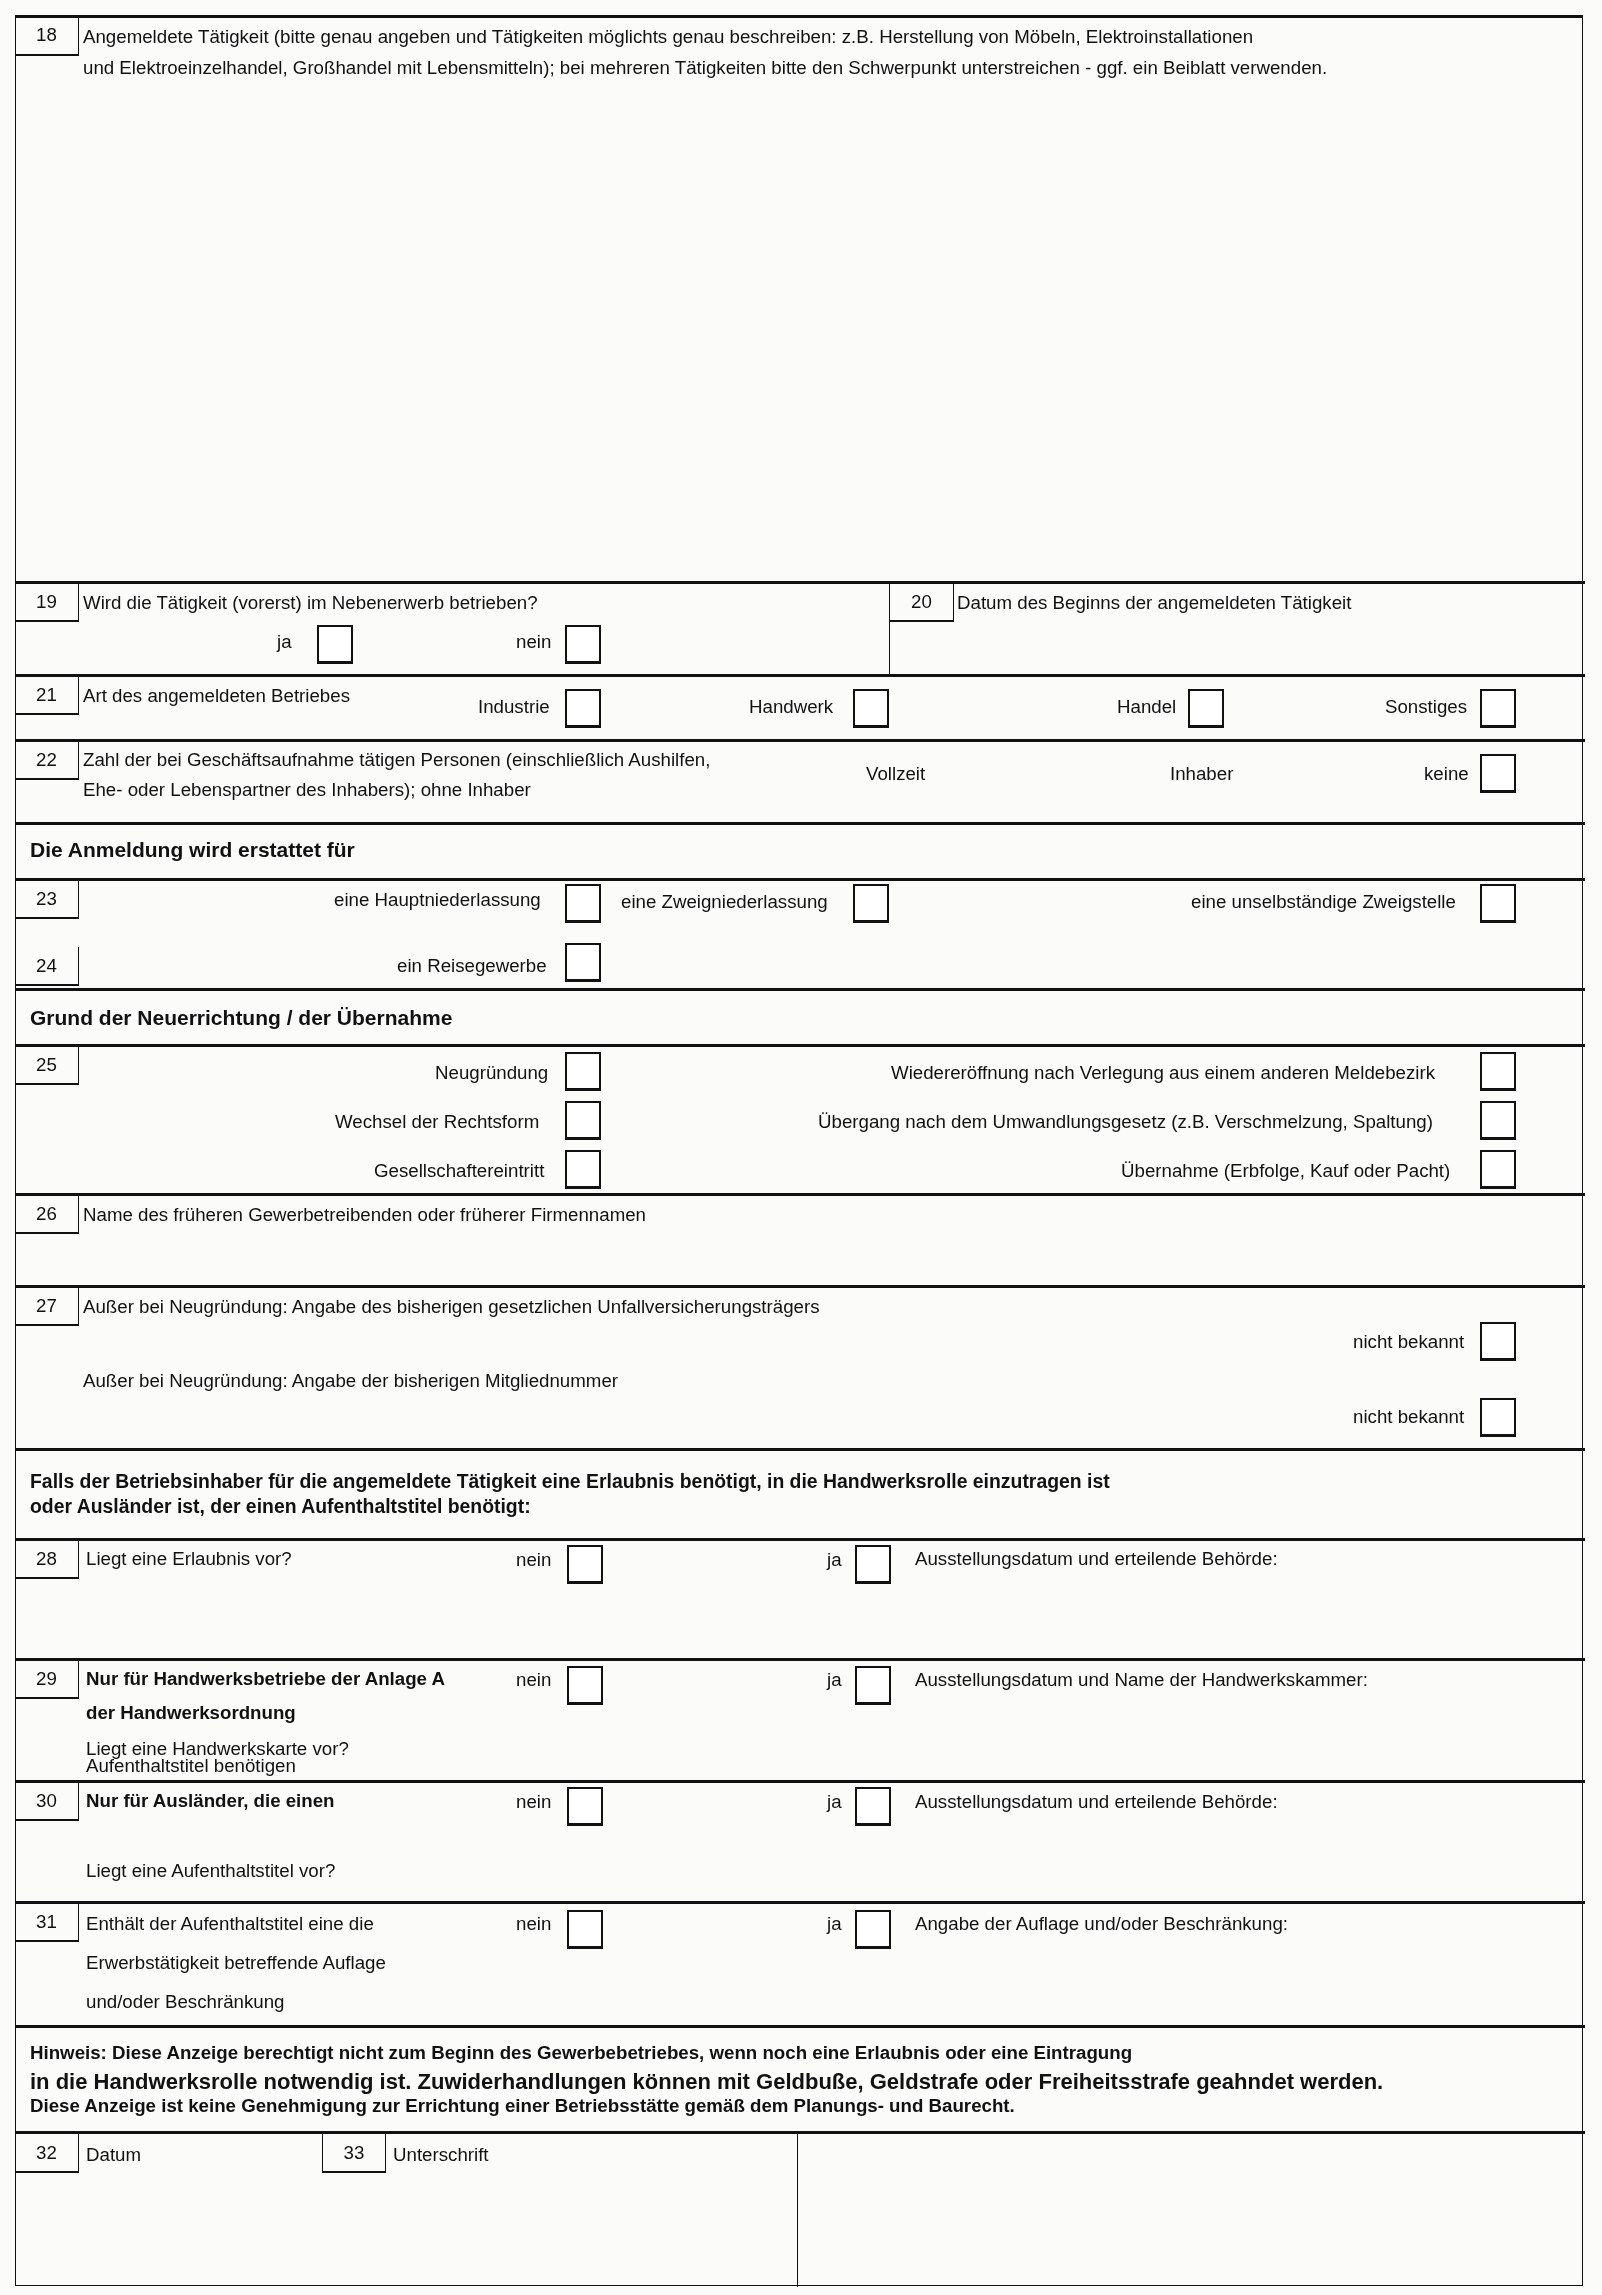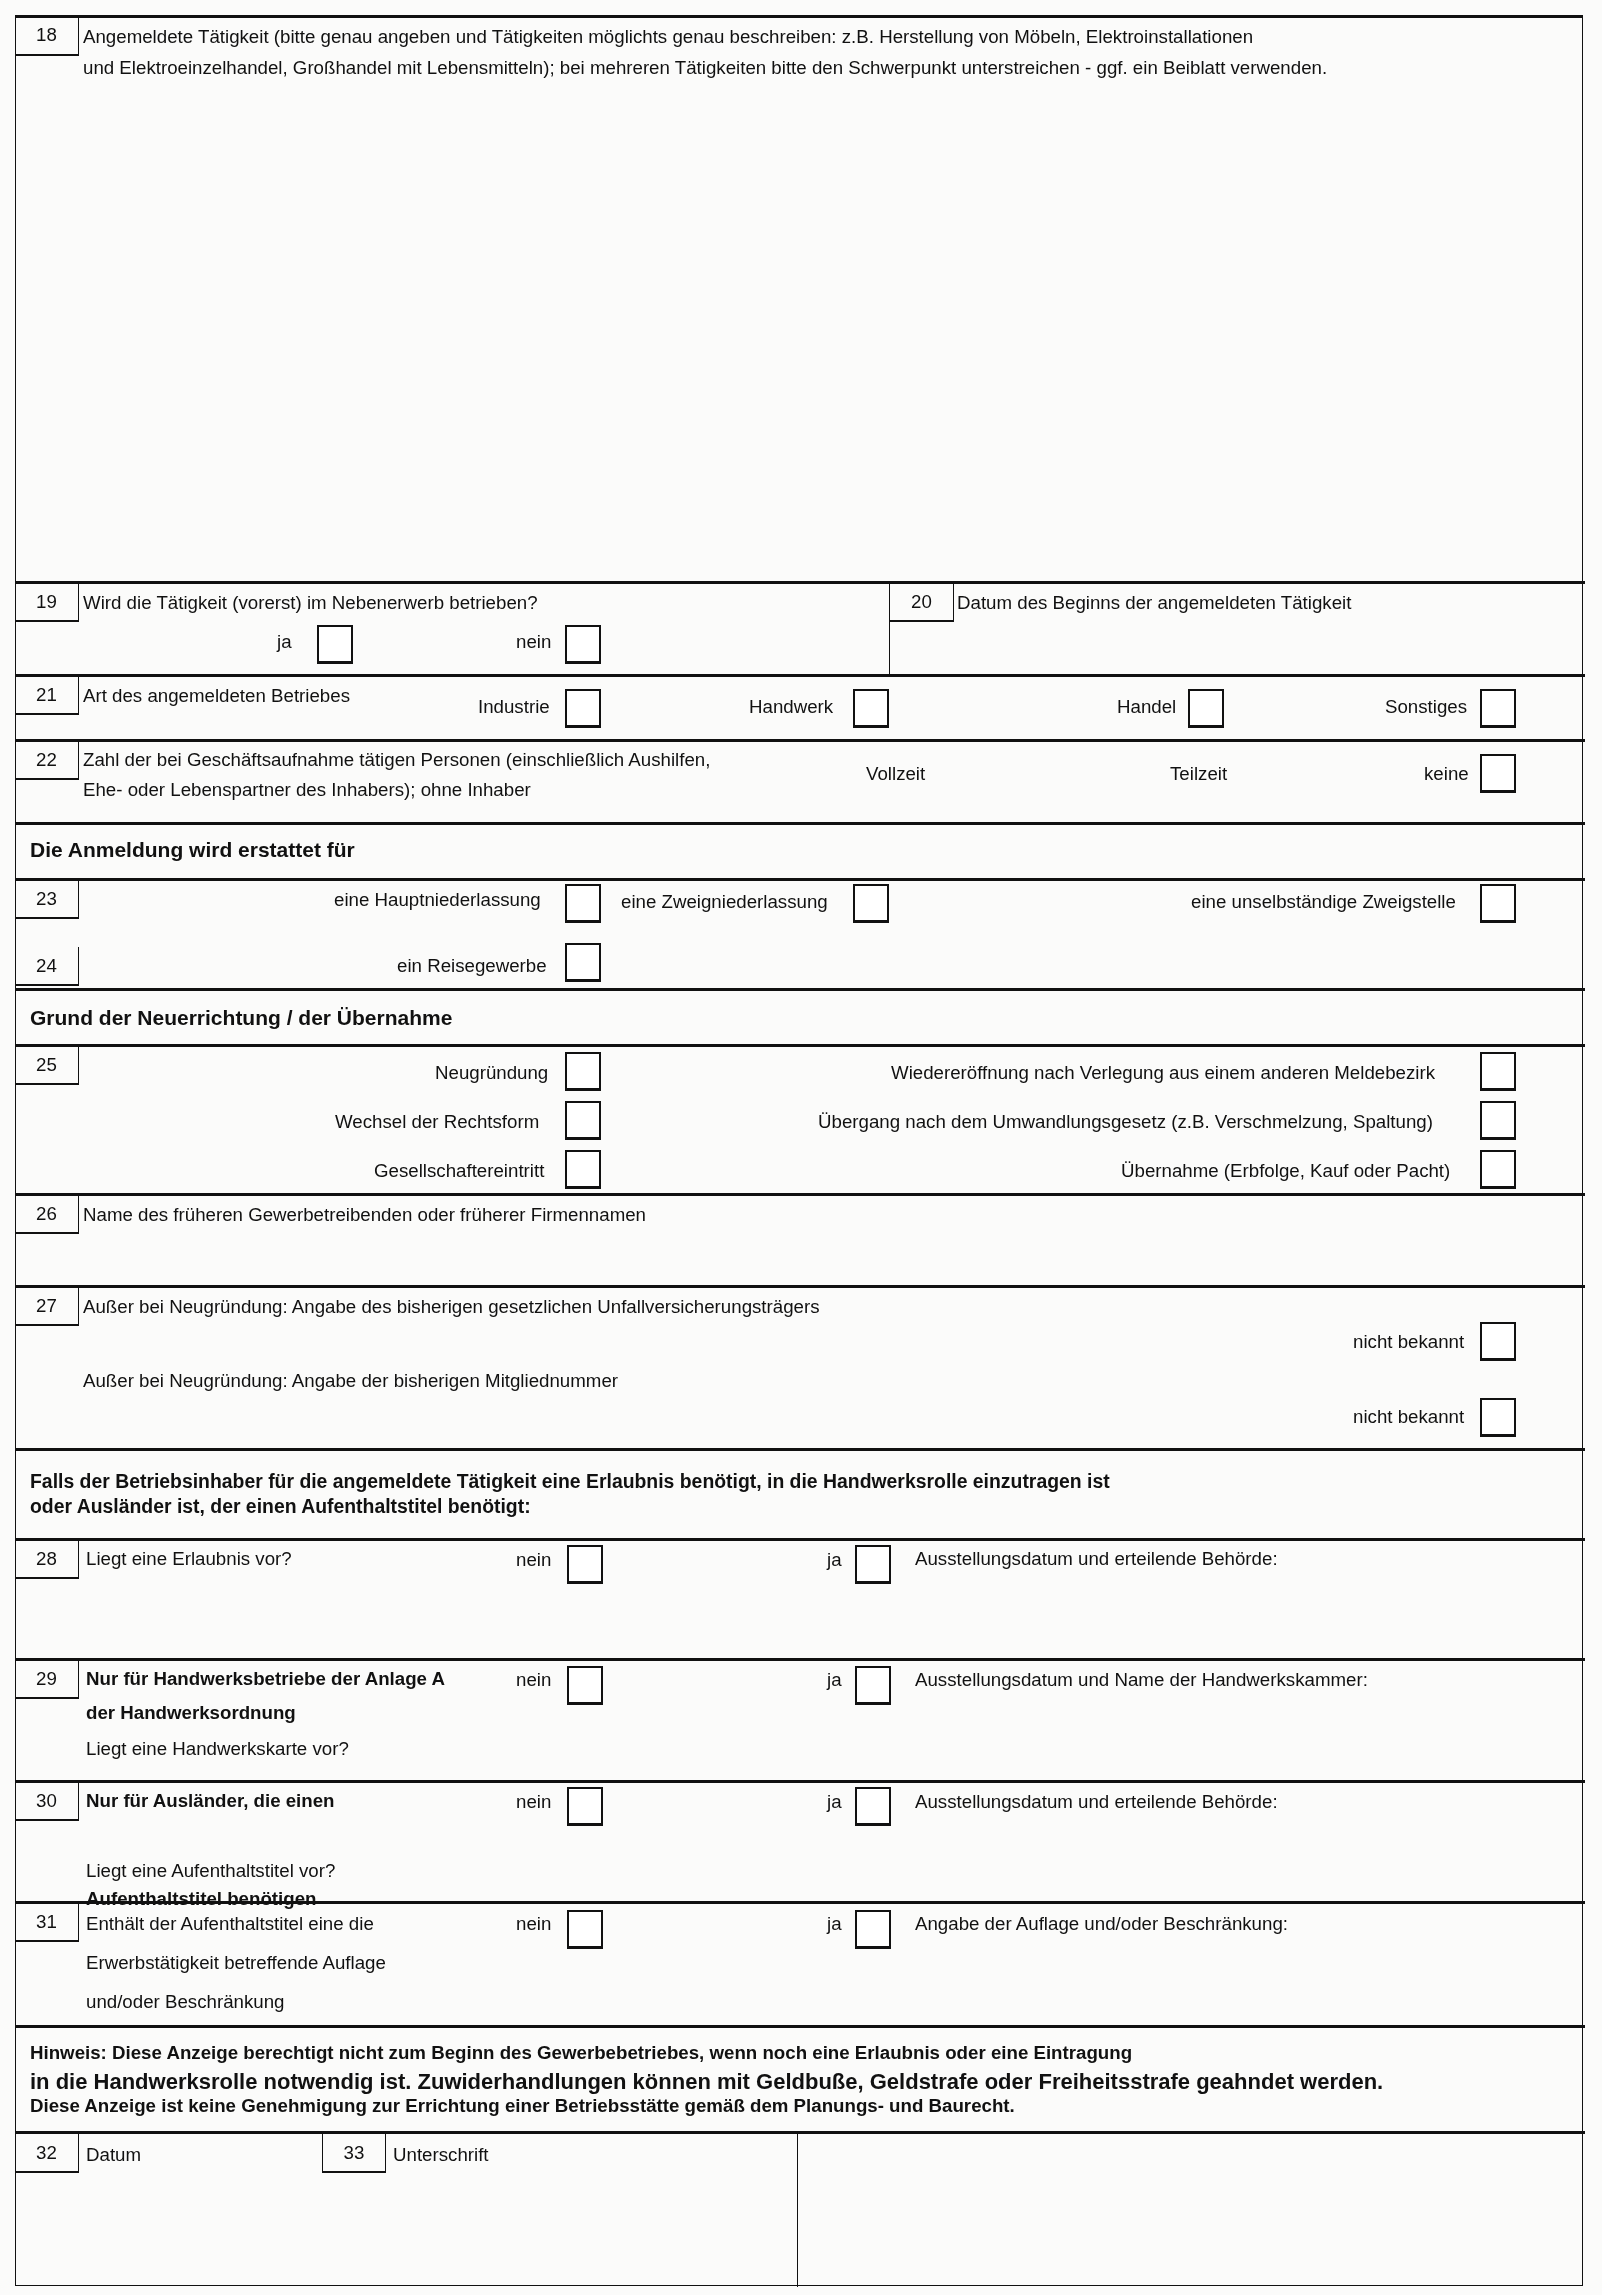--- a/index.html
+++ b/index.html
@@ -78,21 +78,21 @@
   <div class="lbl" style="left:1385px; top:696px">Sonstiges</div>
   <div class="cb" style="left:1480px; top:689px"></div>
 </section>
 
 <section>
   <div class="num" style="left:15px; top:741px">22</div>
   <div class="txt" style="left:83px; top:749px">Zahl der bei Geschäftsaufnahme tätigen Personen (einschließlich Aushilfen,</div>
   <div class="txt" style="left:83px; top:779px">Ehe- oder Lebenspartner des Inhabers); ohne Inhaber</div>
   <div class="lbl" style="left:866px; top:763px">Vollzeit</div>
   <div class="abs" style="left:955px; top:754px; width:125px; height:42px"></div>
-  <div class="lbl" style="left:1170px; top:763px">Teilzeit</div>
+  <div class="lbl" style="left:1170px; top:763px">Inhaber</div>
   <div class="abs" style="left:1246px; top:754px; width:138px; height:42px"></div>
   <div class="lbl" style="left:1424px; top:763px">keine</div>
   <div class="cb" style="left:1480px; top:754px"></div>
 </section>
 
 <div class="txt bold" style="left:30px; top:837px">Die Anmeldung wird erstattet für</div>
 
 <section>
   <div class="num" style="left:15px; top:880px">23</div>
   <div class="lbl" style="left:334px; top:889px">eine Hauptniederlassung</div>
@@ -169,21 +169,21 @@
   <div class="cb" style="left:567px; top:1666px"></div>
   <div class="lbl" style="left:827px; top:1669px">ja</div>
   <div class="cb" style="left:855px; top:1666px"></div>
   <div class="txt" style="left:915px; top:1669px">Ausstellungsdatum und Name der Handwerkskammer:</div>
   <div class="abs" style="left:915px; top:1699px; width:657px; height:69px"></div>
 </section>
 
 <section>
   <div class="num" style="left:15px; top:1782px">30</div>
   <div class="txt" style="left:86px; top:1790px; font-weight:bold">Nur für Ausländer, die einen</div>
-  <div class="txt" style="left:86px; top:1888px; font-weight:bold">Aufenthaltstitel benötigen</div>
+  <div class="txt" style="left:86px; top:1755px; font-weight:normal">Aufenthaltstitel benötigen</div>
   <div class="txt" style="left:86px; top:1860px">Liegt eine Aufenthaltstitel vor?</div>
   <div class="lbl" style="left:516px; top:1791px">nein</div>
   <div class="cb" style="left:567px; top:1787px"></div>
   <div class="lbl" style="left:827px; top:1791px">ja</div>
   <div class="cb" style="left:855px; top:1787px"></div>
   <div class="txt" style="left:915px; top:1791px">Ausstellungsdatum und erteilende Behörde:</div>
   <div class="abs" style="left:915px; top:1820px; width:657px; height:69px"></div>
 </section>
 
 <section>

